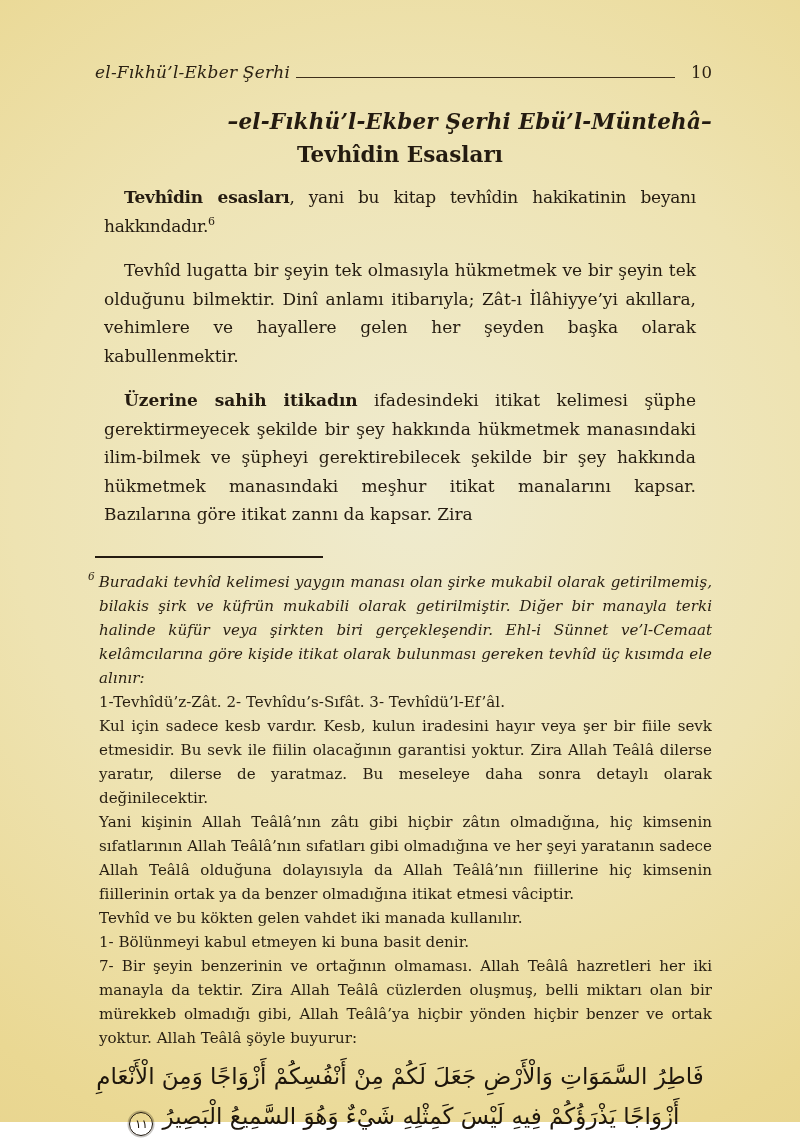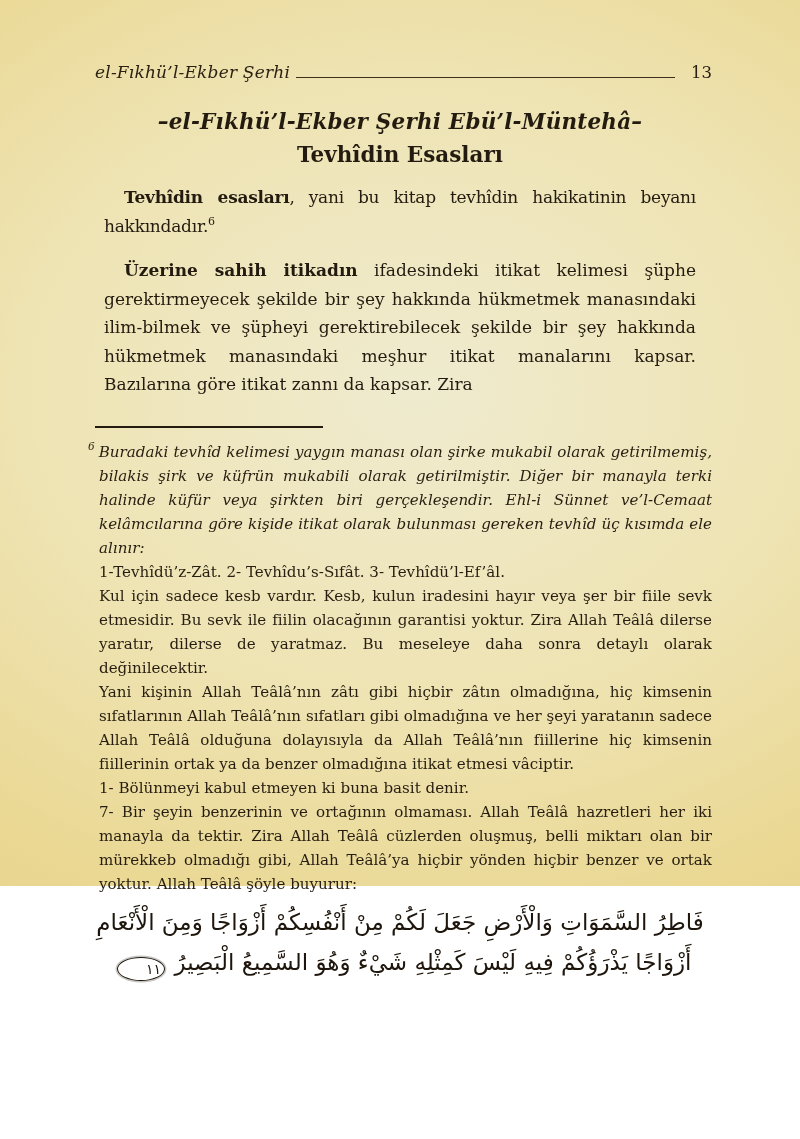--- a/index.html
+++ b/index.html
@@ -1,80 +1,82 @@
 <!DOCTYPE html>
 <html lang="tr"><head>
 <meta charset="utf-8">
 <style>
   html,body{margin:0;padding:0;}
   body{
     width:800px;height:1139px;overflow:hidden;
     font-family:"DejaVu Serif", serif;
   }
   .page{
-    width:800px;height:886px;box-sizing:border-box;
+    width:800px;height:1122px;box-sizing:border-box;
     padding:62px 88px 0 88px;
     background:radial-gradient(ellipse 120% 85% at 52% 44%,
       #efebcf 0%, #eee3b2 42%, #ead893 72%, #e5cf87 100%);
     color:#241b10;
   }
   
   .header{display:flex;align-items:baseline;font-size:17px;color:#2b2113;}
   .running-title{font-style:italic;white-space:nowrap;letter-spacing:.2px;padding-left:7px;}
   .header-rule{flex:1;border-bottom:1.3px solid #3e2f1b;margin:0 16px 5px 6px;}
   .page-number{font-size:16.5px;}
   
-  .title1{margin:26px 0 8px;text-align:center;font-size:21.5px;font-weight:bold;font-style:italic;letter-spacing:.2px;}
+  .title1{margin:26px 0 8px;text-align:right;font-size:21.5px;font-weight:bold;font-style:italic;letter-spacing:.2px;}
   .title2{margin:7px 0 10px;text-align:center;font-size:21.5px;font-weight:bold;}
   
   .body-text p{margin:16px;font-size:17px;line-height:28.5px;text-align:justify;text-indent:20px;color:#241b10;}
   .body-text p.tight{letter-spacing:-.25px;}
   .lead-bold{font-weight:bold;}
   sup.fn-ref{font-size:11px;line-height:0;}
   
   .fn-rule{border:none;border-top:2.3px solid #241b10;width:228px;margin:27px 0 12px 7px;}
   .footnote{padding-left:11px;font-size:15.1px;line-height:24px;color:#271e11;}
   .footnote p{margin:0;text-align:justify;}
   .footnote p.fn-first{text-indent:-11px;font-style:italic;}
   .fn-marker{font-size:10.5px;vertical-align:super;line-height:0;padding-right:4px;}
   
   .quran{direction:rtl;text-align:center;margin-top:6px;
     font-family:"DejaVu Sans", sans-serif;font-size:23px;line-height:40px;color:#1e160c;}
   .quran .aline{display:block;}
   .ayah-circle{display:inline-flex;align-items:center;justify-content:center;
     width:22px;height:22px;border:1.4px solid #1e160c;border-radius:50%;
-    font-size:14px;line-height:1;margin:0 9px;vertical-align:-4px;
-    box-shadow:0 0 0 1.5px rgba(30,22,12,.25);padding-left:24px;}
+    font-size:12px;line-height:1;margin:0 9px;vertical-align:-4px;
+    box-shadow:0 0 0 1.5px rgba(30,22,12,.25);}
 </style>
 </head>
 <body>
 
 <div class="page">
 
   <div class="header">
     <span class="running-title">el-Fıkhü’l-Ekber Şerhi</span>
     <span class="header-rule"></span>
-    <span class="page-number">13</span>
+    <span class="page-number">10</span>
   </div>
 
   <h1 class="title1">–el-Fıkhü’l-Ekber Şerhi Ebü’l-Müntehâ–</h1>
   <h2 class="title2">Tevhîdin Esasları</h2>
 
   <div class="body-text">
     <p class="tight"><span class="lead-bold">Tevhîdin esasları</span><span>, yani bu kitap tevhîdin hakikatinin beyanı hakkındadır.</span><sup class="fn-ref">6</sup></p>
+    <p>Tevhîd lugatta bir şeyin tek olmasıyla hükmetmek ve bir şeyin tek olduğunu bilmektir. Dinî anlamı itibarıyla; Zât-ı İlâhiyye’yi akıllara, vehimlere ve hayallere gelen her şeyden başka olarak kabullenmektir.</p>
     <p><span class="lead-bold">Üzerine sahih itikadın</span><span> ifadesindeki itikat kelimesi şüphe gerektirmeyecek şekilde bir şey hakkında hükmetmek manasındaki ilim-bilmek ve şüpheyi gerektirebilecek şekilde bir şey hakkında hükmetmek manasındaki meşhur itikat manalarını kapsar. Bazılarına göre itikat zannı da kapsar. Zira</span></p>
   </div>
 
   <hr class="fn-rule">
 
   <div class="footnote">
     <p class="fn-first"><span class="fn-marker">6</span><span>Buradaki tevhîd kelimesi yaygın manası olan şirke mukabil olarak getirilmemiş, bilakis şirk ve küfrün mukabili olarak getirilmiştir. Diğer bir manayla terki halinde küfür veya şirkten biri gerçekleşendir. Ehl-i Sünnet ve’l-Cemaat kelâmcılarına göre kişide itikat olarak bulunması gereken tevhîd üç kısımda ele alınır:</span></p>
     <p>1-Tevhîdü’z-Zât. 2- Tevhîdu’s-Sıfât. 3- Tevhîdü’l-Ef’âl.</p>
     <p>Kul için sadece kesb vardır. Kesb, kulun iradesini hayır veya şer bir fiile sevk etmesidir. Bu sevk ile fiilin olacağının garantisi yoktur. Zira Allah Teâlâ dilerse yaratır, dilerse de yaratmaz. Bu meseleye daha sonra detaylı olarak değinilecektir.</p>
     <p>Yani kişinin Allah Teâlâ’nın zâtı gibi hiçbir zâtın olmadığına, hiç kimsenin sıfatlarının Allah Teâlâ’nın sıfatları gibi olmadığına ve her şeyi yaratanın sadece Allah Teâlâ olduğuna dolayısıyla da Allah Teâlâ’nın fiillerine hiç kimsenin fiillerinin ortak ya da benzer olmadığına itikat etmesi vâciptir.</p>
+    <p>Tevhîd ve bu kökten gelen vahdet iki manada kullanılır.</p>
     <p>1- Bölünmeyi kabul etmeyen ki buna basit denir.</p>
     <p>7- Bir şeyin benzerinin ve ortağının olmaması. Allah Teâlâ hazretleri her iki manayla da tektir. Zira Allah Teâlâ cüzlerden oluşmuş, belli miktarı olan bir mürekkeb olmadığı gibi, Allah Teâlâ’ya hiçbir yönden hiçbir benzer ve ortak yoktur. Allah Teâlâ şöyle buyurur:</p>
   </div>
 
   <div class="quran">
     <span class="aline">فَاطِرُ السَّمَوَاتِ وَالْأَرْضِ جَعَلَ لَكُمْ مِنْ أَنْفُسِكُمْ أَزْوَاجًا وَمِنَ الْأَنْعَامِ</span>
     <span class="aline"><span>أَزْوَاجًا يَذْرَؤُكُمْ فِيهِ لَيْسَ كَمِثْلِهِ شَيْءٌ وَهُوَ السَّمِيعُ الْبَصِيرُ</span><span class="ayah-circle">١١</span></span>
   </div>
 
 </div>

